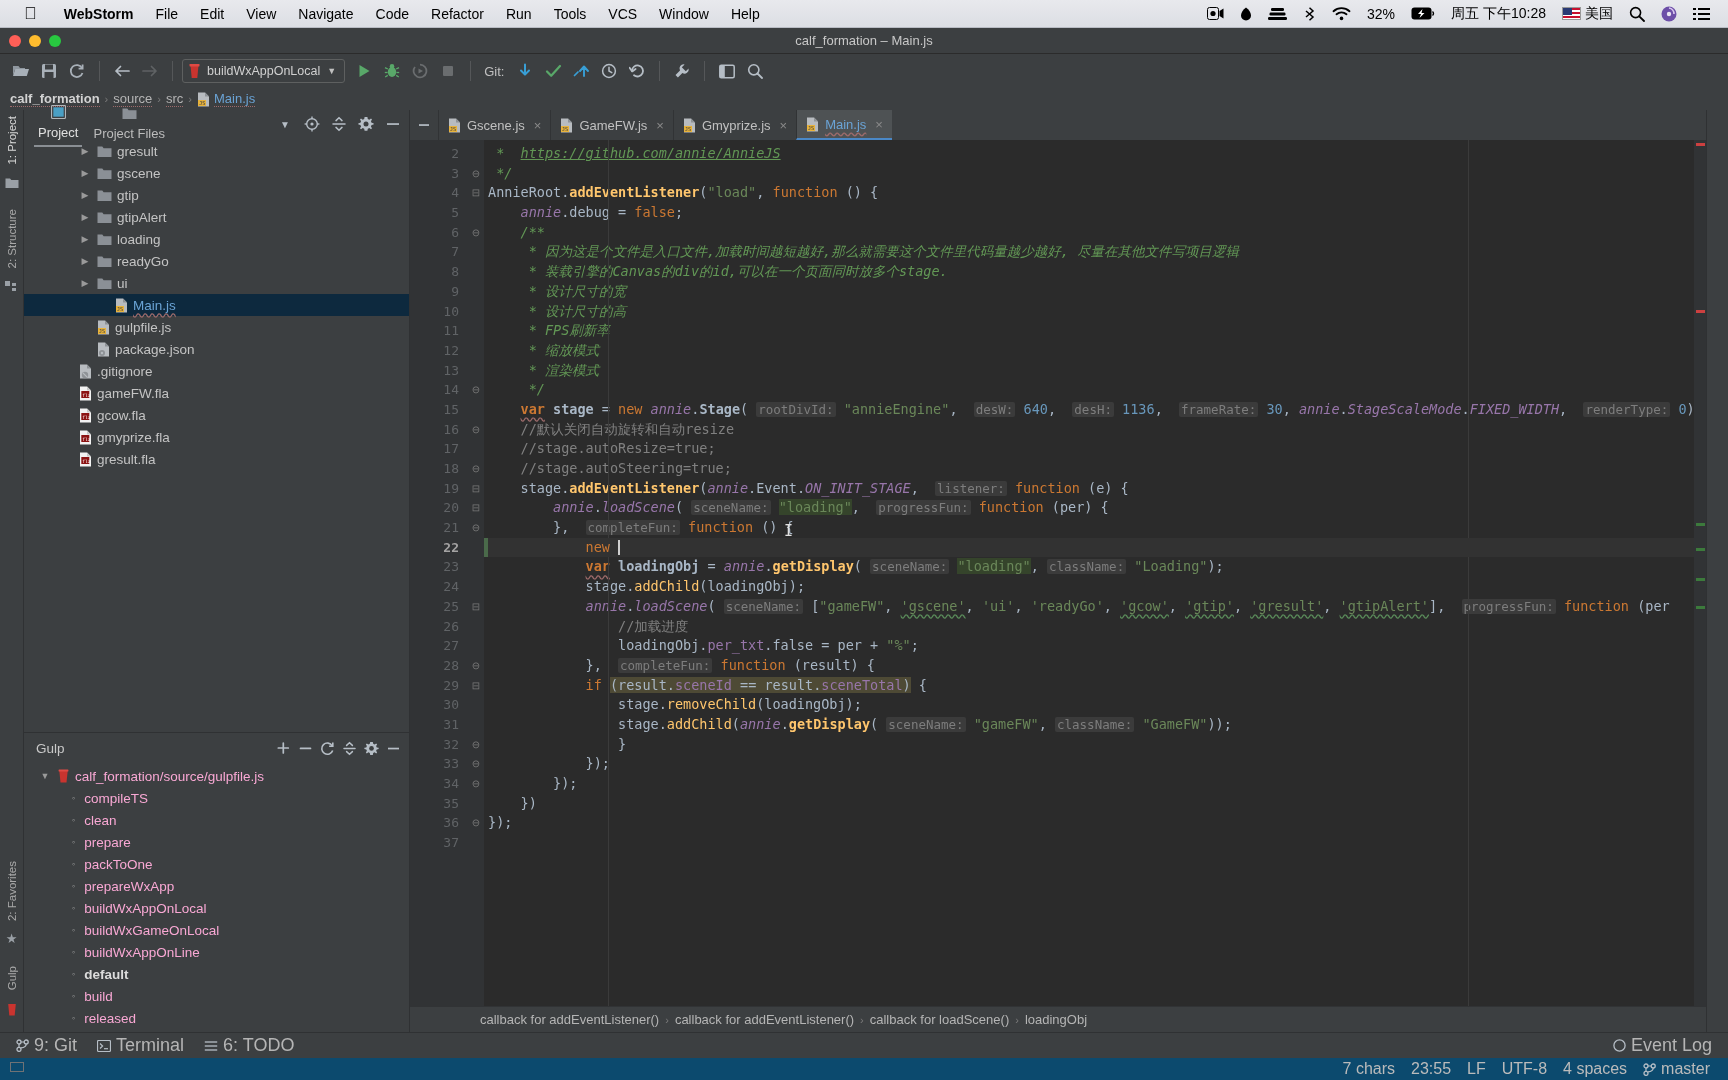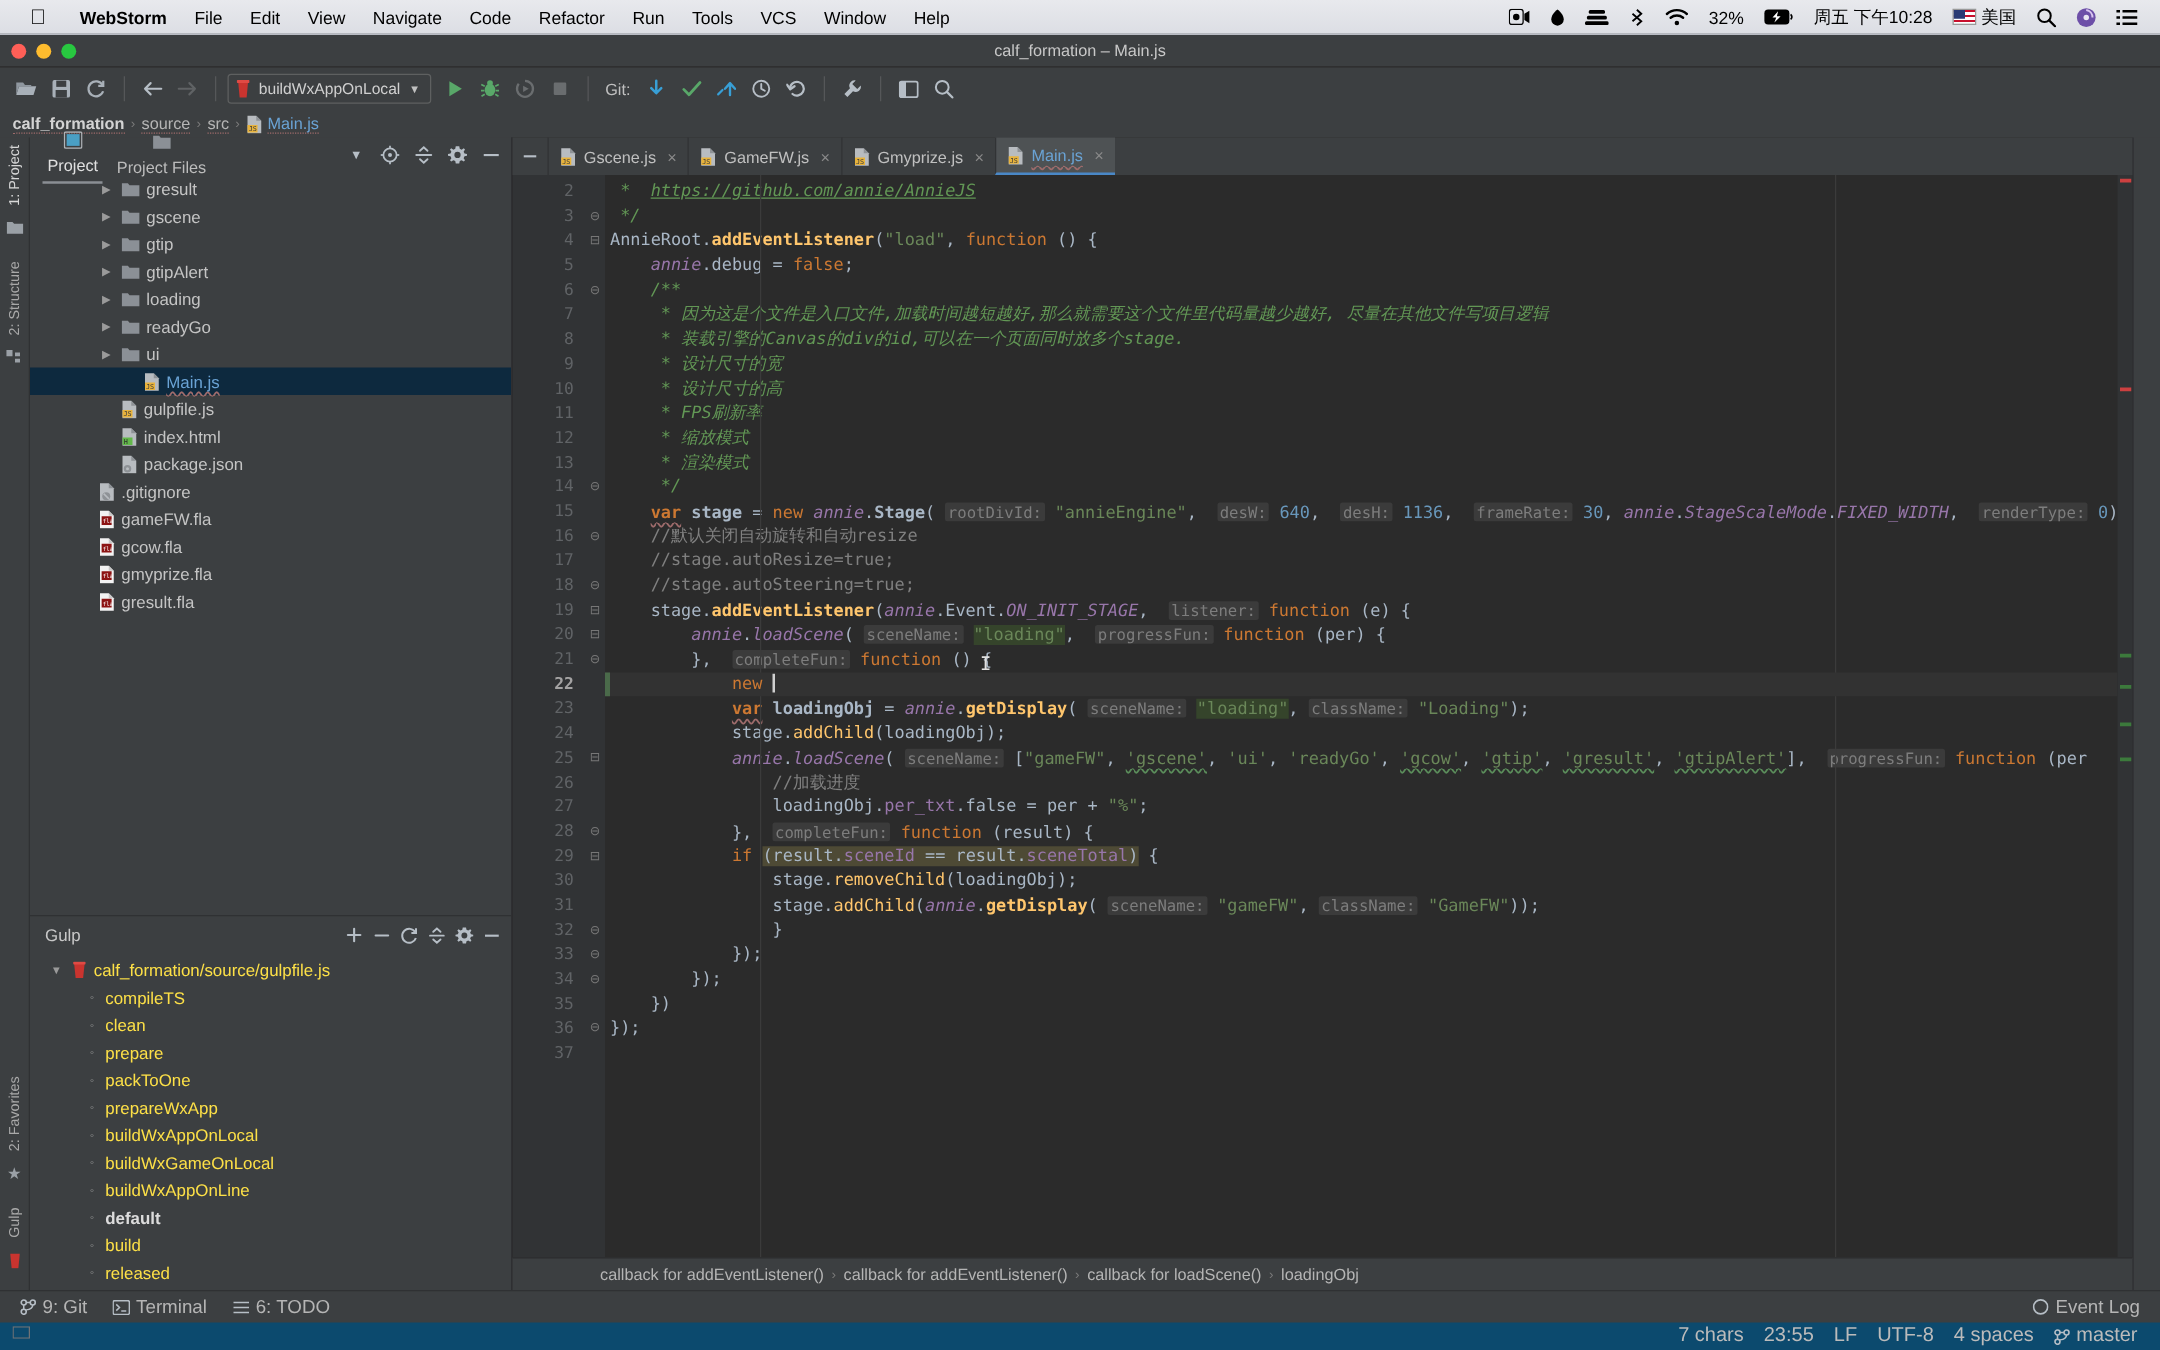--- a/index.html
+++ b/index.html
@@ -107,21 +107,21 @@
   .tlabel.squiggle { text-decoration: underline; text-decoration-style: wavy; text-decoration-color: #9e6b6b; text-underline-offset: 3px; }
 
   
   .gulppanel { height: 300px; flex: none; border-top: 1px solid #2f3133; display: flex; flex-direction: column; background: #3c3f41; }
   .gulphdr { height: 30px; display: flex; align-items: center; padding: 0 6px 0 12px; font-size: 13.5px; color: #c8c8c8; gap: 2px; }
   .gulplist { flex: 1 1 auto; font-size: 13.5px; padding-top: 2px; }
   .grow { height: 22px; display: flex; align-items: center; gap: 6px; padding-left: 14px; white-space: nowrap; }
   .grow.task { padding-left: 48px; gap: 9px; }
   .grow.task .bullet { font-size: 9px; color: #a0a0a0; }
   .grow.task.bold .gtext { font-weight: bold; color: #dcdcdc; }
-  .gtext { color: #fde047; }
+  .gtext { color: #f9a8d4; }
 
   
   .editor { flex: 1 1 auto; display: flex; flex-direction: column; min-width: 0; background: #2b2b2b; border-left: 1px solid #2f3133; }
   .tabsbar { height: 30px; background: #3c3f41; display: flex; align-items: stretch; flex: none; }
   .tabminus { width: 28px; display: flex; align-items: center; justify-content: center; }
   .etab {
     display: flex; align-items: center; gap: 6px; padding: 0 9px;
     font-size: 13px; color: #c0c0c0; border-left: 1px solid #313335; white-space: nowrap;
   }
   .etab.active { background: #4e5254; color: #6aa3d5; border-bottom: 2px solid #4a88c7; }
@@ -175,21 +175,21 @@
   .editfoot {
     height: 26px; background: #3c3f41; display: flex; align-items: center;
     padding-left: 70px; font-size: 13px; color: #b5b5b5; gap: 6px; flex: none;
     border-top: 1px solid #313335;
   }
   .editfoot .sep { color: #7a7a7a; font-size: 11px; }
 
   
   .statusbar {
     height: 26px; background: #3c3f41; display: flex; align-items: center;
-    padding: 0 8px; font-size: 15px; color: #b5b5b5; gap: 4px; flex: none;
+    padding: 0 8px; font-size: 18px; color: #b5b5b5; gap: 4px; flex: none;
     border-top: 1px solid #2f3133;
   }
   .sbtn { display: flex; align-items: center; gap: 5px; padding: 0 8px; white-space: nowrap; }
   .sb-spacer { flex: 1 1 auto; }
   .statusbar2 { height: 22px; background: #0c4a6e; flex: none; display: flex; padding: 0 10px; }
   .handle { width: 14px; height: 10px; }
 
   
   .railright { width: 22px; background: #3c3f41; flex: none; border-left: 1px solid #2f3133; }
 </style>
@@ -613,32 +613,20 @@
             <span class="tarrow"></span>
             <span style="display: flex; align-items: center;">
               <svg width="13" height="15" viewBox="0 0 13 15">
                 <path d="M1 0.5 H8 L12 4.5 V14.5 H1 Z" fill="#b8bcc0"></path>
                 <path d="M8 0.5 L12 4.5 H8 Z" fill="#8e9296"></path>
                 <rect x="1" y="8" width="8" height="6" fill="#e8b33c"></rect>
                 <text x="1.8" y="13" font-size="5.4" fill="#3b3b3b" font-family="monospace">JS</text>
               </svg>
             </span>
             <span class="tlabel">gulpfile.js</span>
-          </div>
-          <div class="trow" style="padding-left: 54px;">
-            <span class="tarrow"></span>
-            <span style="display: flex; align-items: center;">
-              <svg width="13" height="15" viewBox="0 0 13 15">
-                <path d="M1 0.5 H8 L12 4.5 V14.5 H1 Z" fill="#b8bcc0"></path>
-                <path d="M8 0.5 L12 4.5 H8 Z" fill="#8e9296"></path>
-                <rect x="1" y="8" width="8" height="6" fill="#62b84a"></rect>
-                <text x="2" y="13" font-size="5.4" fill="#2b2b2b" font-family="monospace">H</text>
-              </svg>
-            </span>
-            <span class="tlabel">index.html</span>
           </div>
           <div class="trow" style="padding-left: 54px;">
             <span class="tarrow"></span>
             <span style="display: flex; align-items: center;">
               <svg width="13" height="15" viewBox="0 0 13 15">
                 <path d="M1 0.5 H8 L12 4.5 V14.5 H1 Z" fill="#b8bcc0"></path>
                 <path d="M8 0.5 L12 4.5 H8 Z" fill="#8e9296"></path>
                 <circle cx="5" cy="11" r="3" fill="#8e9296"></circle>
                 <circle cx="5" cy="11" r="1.2" fill="#b8bcc0"></circle>
               </svg>

